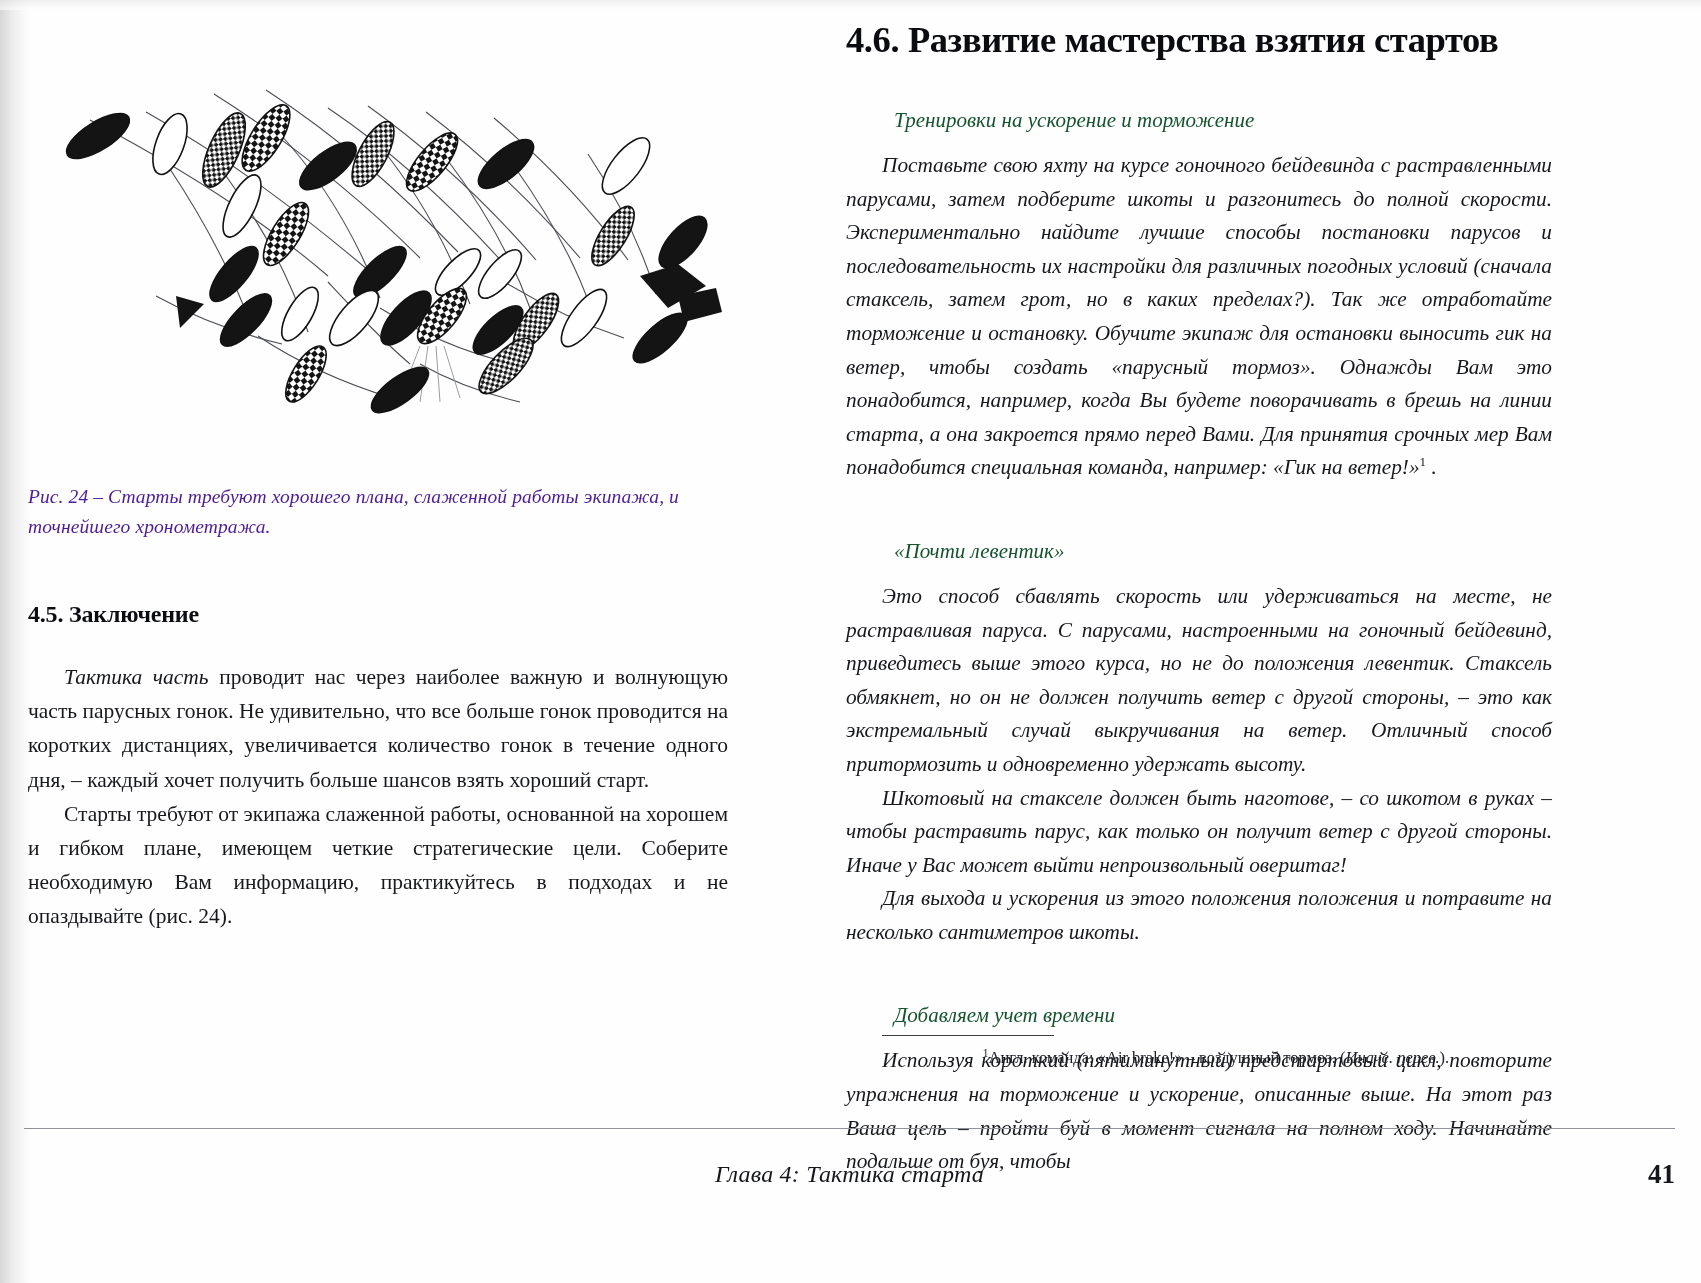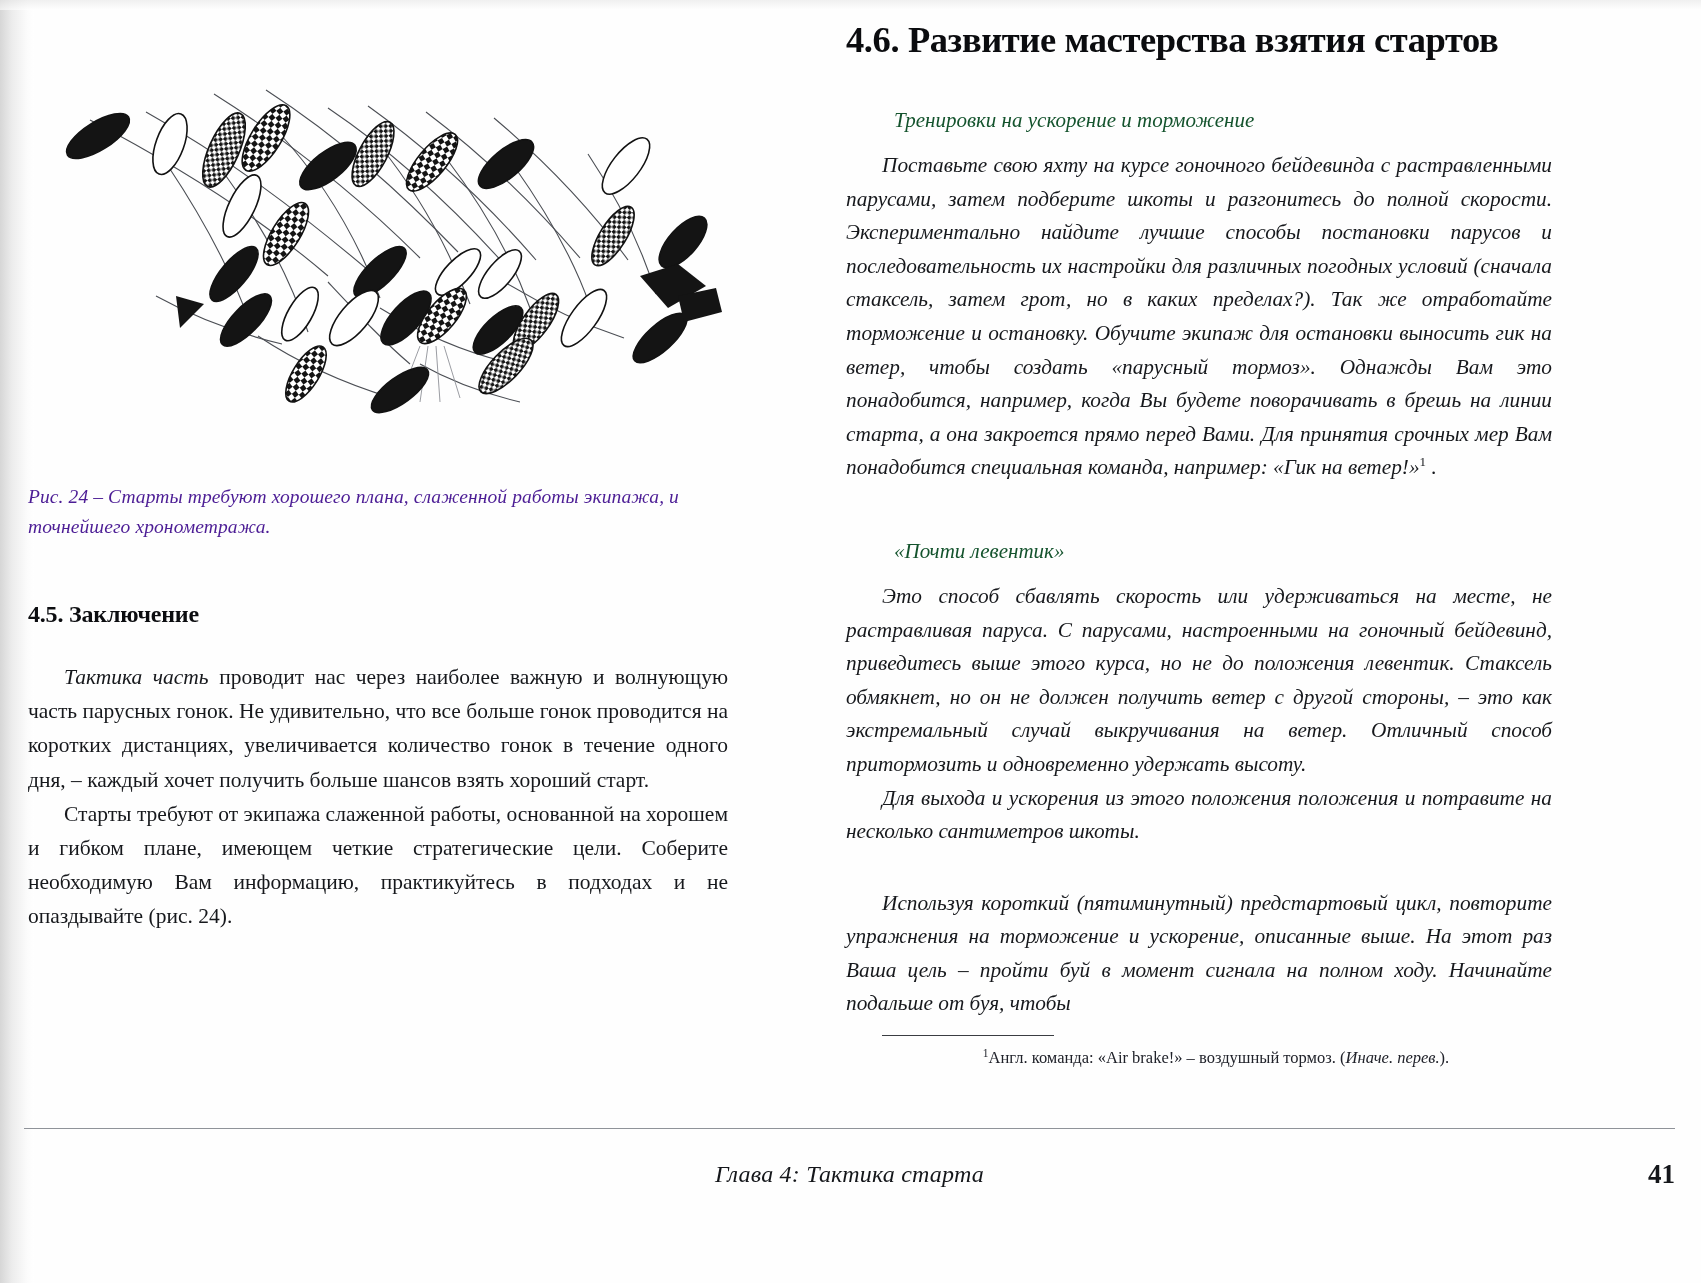--- a/index.html
+++ b/index.html
@@ -317,24 +317,26 @@
     <div class="gap-md"></div>
 
     <div class="body-italic">
       <div class="sub-heading">Тренировки на ускорение и торможение</div>
       <p><span>Поставьте свою яхту на курсе гоночного бейдевинда с растравленными парусами, затем подберите шкоты и разгонитесь до полной скорости. Экспериментально найдите лучшие способы постановки парусов и последовательность их настройки для различных погодных условий (сначала стаксель, затем грот, но в каких пределах?). Так же отработайте торможение и остановку. Обучите экипаж для остановки выносить гик на ветер, чтобы создать «парусный тормоз». Однажды Вам это понадобится, например, когда Вы будете поворачивать в брешь на линии старта, а она закроется прямо перед Вами. Для принятия срочных мер Вам понадобится специальная команда, например: «Гик на ветер!»</span><sup class="fn-ref">1</sup><span> .</span></p>
 
       <div class="gap-lg"></div>
 
       <div class="sub-heading">«Почти левентик»</div>
       <p><span>Это способ сбавлять скорость или удерживаться на месте, не растравливая паруса. С парусами, настроенными на гоночный бейдевинд, приведитесь выше этого курса, но не до положения левентик. Стаксель обмякнет, но он не должен получить ветер с другой стороны, – это как экстремальный случай выкручивания на ветер. Отличный способ притормозить и одновременно удержать высоту.</span></p>
+      <p><span>Шкотовый на стакселе должен быть наготове, – со шкотом в руках – чтобы растравить парус, как только он получит ветер с другой стороны. Иначе у Вас может выйти непроизвольный оверштаг!</span></p>
       <p><span>Для выхода и ускорения из этого положения положения и потравите на несколько сантиметров шкоты.</span></p>
 
       <div class="gap-lg"></div>
 
+      <div class="sub-heading">Добавляем учет времени</div>
       <p><span>Используя короткий (пятиминутный) предстартовый цикл, повторите упражнения на торможение и ускорение, описанные выше. На этот раз Ваша цель – пройти буй в момент сигнала на полном ходу. Начинайте подальше от буя, чтобы</span></p>
     </div>
   </div>
 
   <div class="footnote-wrap">
     <div class="footnote-rule"></div>
     <div class="footnote-text"><span class="marker">1</span><span>Англ. команда: «Air brake!» – воздушный тормоз. (</span><span class="it">Иначе. перев.</span><span>).</span></div>
   </div>
 
   <div class="footer-rule"></div>

